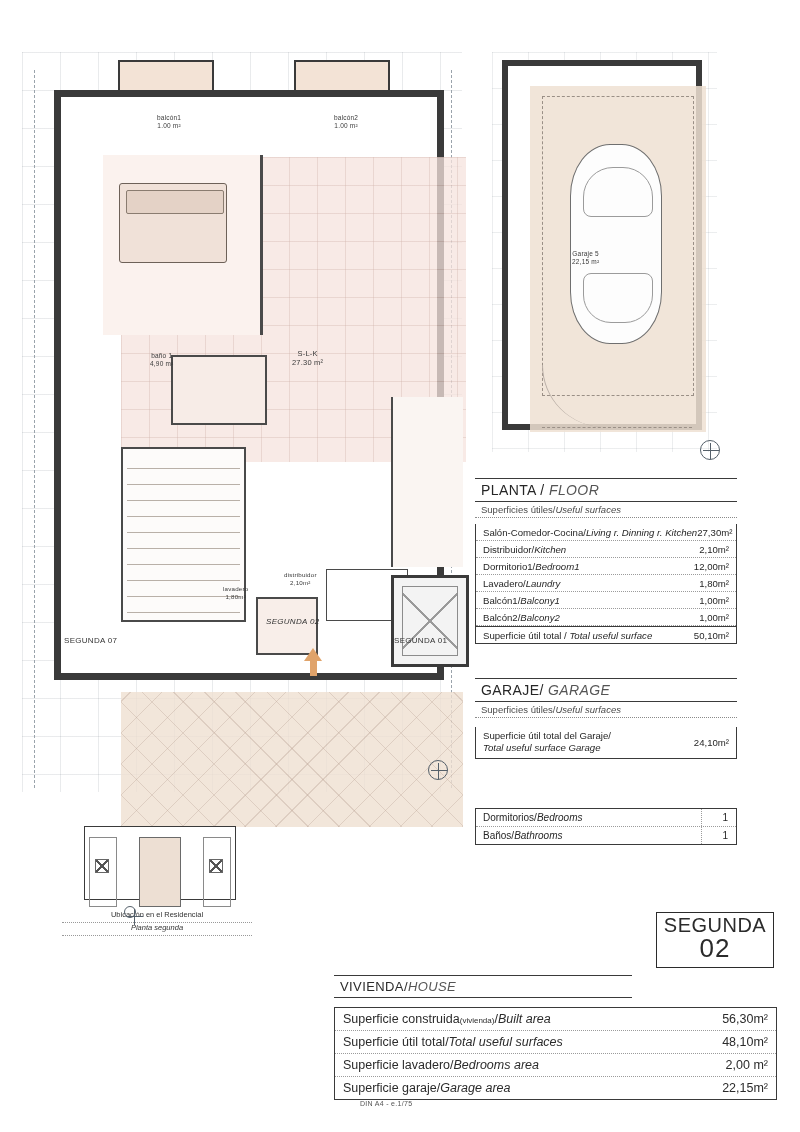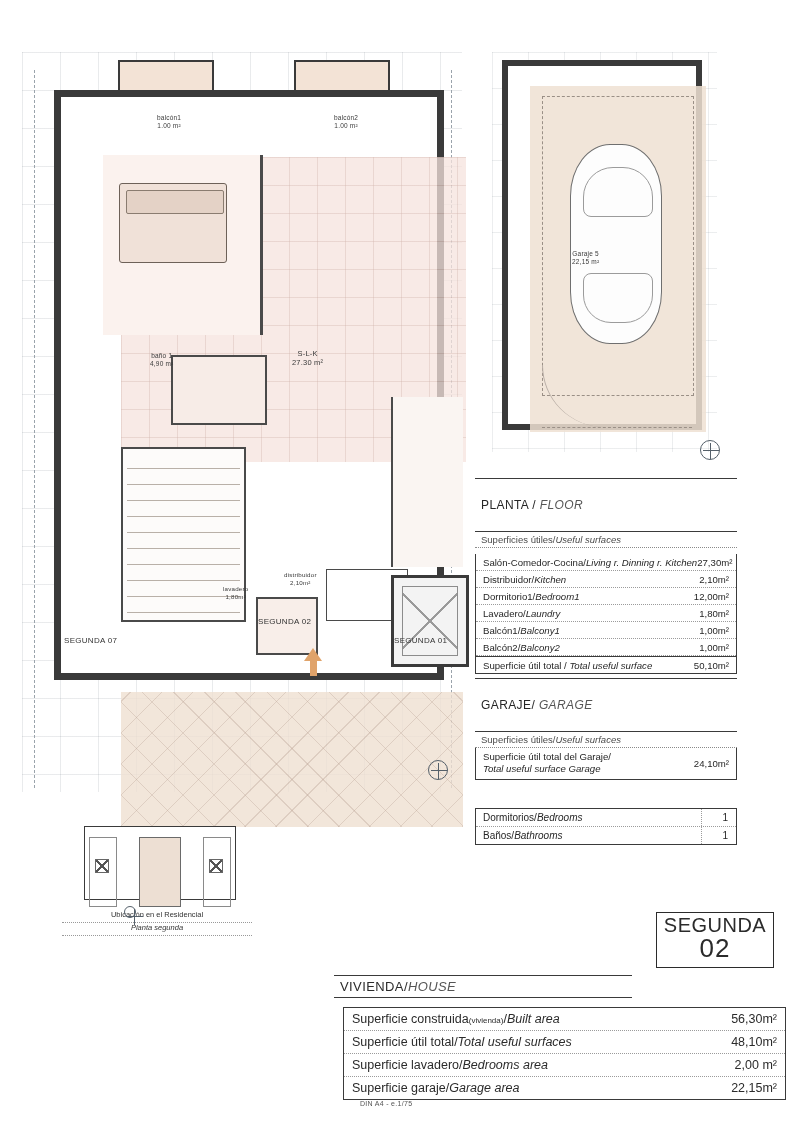--- a/index.html
+++ b/index.html
@@ -171,21 +171,21 @@
   }
   .garage-door:before {
     content:""; position:absolute; left:0; bottom:0; width:150px; height:62px;
     border-left:1px solid #b7aca4; border-radius:0 0 0 150px;
   }
 
   
   .tbl { position:absolute; font-size:9.2px; color:#262626; }
   .tbl .head {
     border-top:1.2px solid #3a3a3a; border-bottom:1.2px solid #3a3a3a;
-    padding:19px 6px; font-size:12px; letter-spacing:.4px;
+    padding:3px 6px; font-size:14px; letter-spacing:.4px;
   }
   .tbl .head .it { font-style:italic; color:#555; }
   .tbl .sub {
     border-bottom:1px dotted #8a8a8a; padding:2px 6px; font-size:9.5px; color:#4a4a4a;
   }
   .tbl .sub .it { font-style:italic; }
   .tbl .box { border:1.1px solid #3a3a3a; border-top:none; }
   .row {
     display:flex; justify-content:space-between; align-items:baseline;
     padding:2.5px 7px; border-bottom:1px dotted #9b9b9b;
@@ -214,21 +214,21 @@
   .big-num .t1 { font-size:20px; letter-spacing:.5px; }
   .big-num .t2 { font-size:26px; letter-spacing:1px; }
 
   .vivienda-head {
     position:absolute; left:334px; top:975px; width:298px;
     border-top:1.2px solid #3a3a3a; border-bottom:1.2px solid #3a3a3a;
     padding:3px 6px; font-size:13px; letter-spacing:.4px;
   }
   .vivienda-head .it { font-style:italic; color:#555; }
   .vivienda-box {
-    position:absolute; left:343px; top:1007px; width:443px;
+    position:absolute; left:334px; top:1007px; width:443px;
     border:1.1px solid #3a3a3a;
   }
   .vivienda-box .row { font-size:12.5px; padding:4px 8px; }
   .vivienda-box .row .val { font-size:12.5px; }
   .tiny-note {
     position:absolute; left:360px; top:1100px; font-size:7px; color:#555; letter-spacing:.3px;
   }
 
   
   .locator { position:absolute; left:62px; top:818px; width:190px; height:140px; }
@@ -308,21 +308,21 @@
     </div>
     <div class="lbl" style="left:262px;top:519px;font-size:6.2px;">
       <span class="l1">distribuidor</span>
       <span class="l2">2,10m²</span>
     </div>
 
     <div class="arrow-up"></div>
     <div class="arrow-up-stem"></div>
 
     <div class="seg-label" style="left:42px;top:584px;">SEGUNDA 07</div>
-    <div class="seg-label" style="left:236px;top:565px;">SEGUNDA 02</div>
+    <div class="seg-label" style="left:244px;top:565px;font-style:italic;">SEGUNDA 02</div>
     <div class="seg-label" style="left:372px;top:584px;">SEGUNDA 01</div>
 
     <div class="compass" style="left:406px;top:708px;"></div>
   </div>
 
   <div class="garage">
     <div class="garage-bg"></div>
     <div class="garage-wall">
       <div class="garage-floor"></div>
       <div class="garage-dash"></div>
@@ -377,21 +377,21 @@
   </div>
 
   <div class="tbl" style="left:475px;top:678px;width:262px;">
     <div class="head">
       <span>GARAJE/</span>
       <span class="it">GARAGE</span>
     </div>
     <div class="sub">
       <span>Superficies útiles/</span><span class="it">Useful surfaces</span>
     </div>
-    <div class="box" style="">
+    <div class="box" style="margin-top:9px;">
       <div class="row" style="align-items:center;">
         <span class="nm" style="line-height:1.35;">
           <span>Superficie útil total del Garaje/</span><br>
           <span class="it">Total useful surface Garage</span>
         </span>
         <span class="val">24,10m²</span>
       </div>
     </div>
   </div>
 

